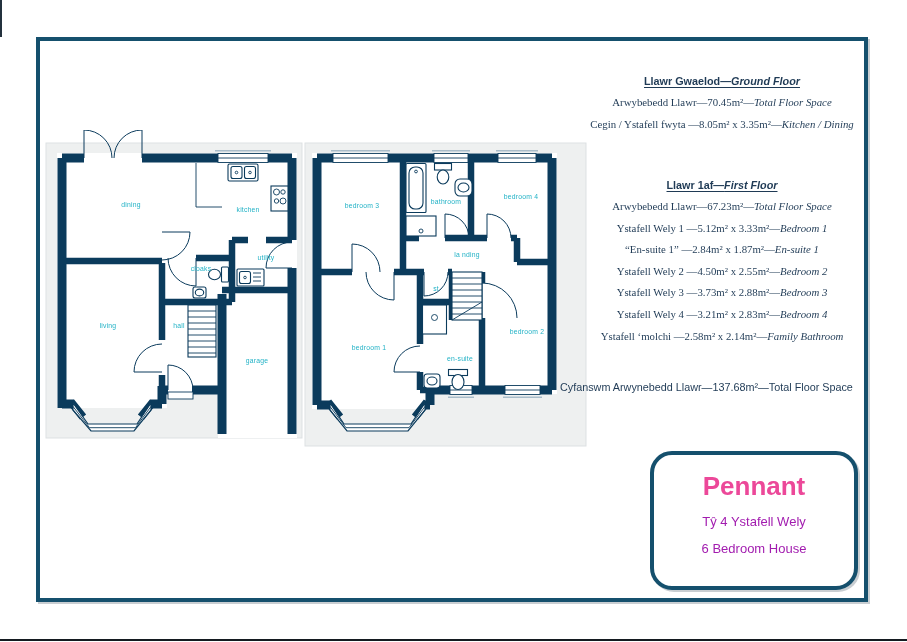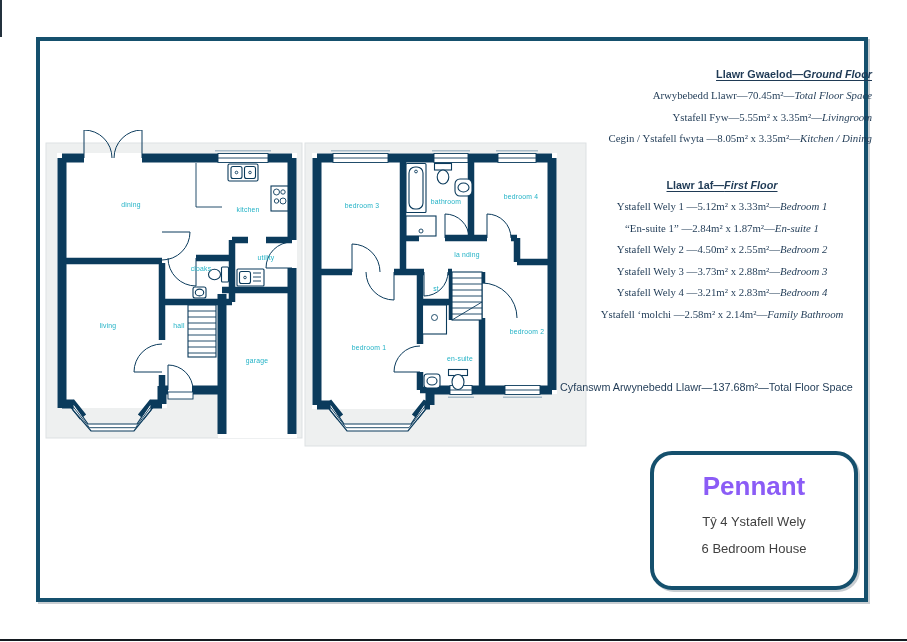--- a/index.html
+++ b/index.html
@@ -26,31 +26,31 @@
   .band{fill:#ffffff;stroke:#0b3b5c;stroke-width:1.2;}
   .rlabel{fill:#22b2c6;font-size:6.8px;text-anchor:middle;
           font-family:"Liberation Sans",sans-serif;letter-spacing:.2px;}
 
   
   .info-col{position:absolute;left:572px;width:300px;text-align:center;font-size:10.8px;}
   .info-heading{font-weight:bold;text-decoration:underline;text-underline-offset:2px;height:22px;line-height:22px;}
   .info-heading .he{font-style:italic;}
   .info-line{height:21.6px;line-height:21.6px;white-space:nowrap;font-family:Liberation Serif, serif;}
   .info-line i{font-style:italic;}
-  #ground-info{top:63px;text-align:right;}
+  #ground-info{top:70px;}
   #first-info{top:174px;}
   #total-line{position:absolute;left:560px;top:377px;width:320px;
               font-size:10.8px;height:21.6px;line-height:21.6px;white-space:nowrap;}
 
   
   .plate{position:absolute;left:650px;top:451px;width:200px;height:131px;
          border:4px solid #15506d;border-radius:22px;background:#fff;
          box-shadow:2px 2px 0 #c9ced2;text-align:center;}
-  .plate-title{margin-top:16px;font-size:26px;font-weight:bold;color:#8b5cf6;}
-  .plate-line{margin-top:12px;font-size:13px;color:#404040;}
+  .plate-title{margin-top:16px;font-size:26px;font-weight:bold;color:#ec4899;}
+  .plate-line{margin-top:12px;font-size:13px;color:#a21caf;}
 </style>
 </head>
 <body>
 
 <div class="page">
   <div class="edge-top-left"></div>
   <div class="frame"></div>
 
   <svg class="plans" viewBox="36 130 560 342">
 
@@ -189,28 +189,28 @@
       <text class="rlabel" x="460" y="361">en-suite</text>
       <text class="rlabel" x="527" y="334">bedroom 2</text>
     </g>
   </svg>
 
   <div class="info-col" id="ground-info" style="position:absolute;">
     <div class="info-heading">
       <span class="hc">Llawr Gwaelod—</span><span class="he">Ground Floor</span>
     </div>
     <div class="info-line"><span>Arwybebedd Llawr—70.45m²—</span><i>Total Floor Space</i></div>
-    <div class="info-line"><span>Ystafell Fyw—5.55m² x 3.35m²—</span><i>Livingroom</i></div>
     <div class="info-line"><span>Cegin / Ystafell fwyta —8.05m² x 3.35m²—</span><i>Kitchen / Dining</i></div>
   </div>
 
   <div class="info-col" id="first-info" style="position:absolute;">
     <div class="info-heading">
       <span class="hc">Llawr 1af—</span><span class="he">First Floor</span>
     </div>
+    <div class="info-line"><span>Arwybebedd Llawr—67.23m²—</span><i>Total Floor Space</i></div>
     <div class="info-line"><span>Ystafell Wely 1 —5.12m² x 3.33m²—</span><i>Bedroom 1</i></div>
     <div class="info-line"><span>“En-suite 1” —2.84m² x 1.87m²—</span><i>En-suite 1</i></div>
     <div class="info-line"><span>Ystafell Wely 2 —4.50m² x 2.55m²—</span><i>Bedroom 2</i></div>
     <div class="info-line"><span>Ystafell Wely 3 —3.73m² x 2.88m²—</span><i>Bedroom 3</i></div>
     <div class="info-line"><span>Ystafell Wely 4 —3.21m² x 2.83m²—</span><i>Bedroom 4</i></div>
     <div class="info-line"><span>Ystafell ‘molchi —2.58m² x 2.14m²—</span><i>Family Bathroom</i></div>
   </div>
 
   <div id="total-line">Cyfanswm Arwynebedd Llawr—137.68m²—Total Floor Space</div>
 

